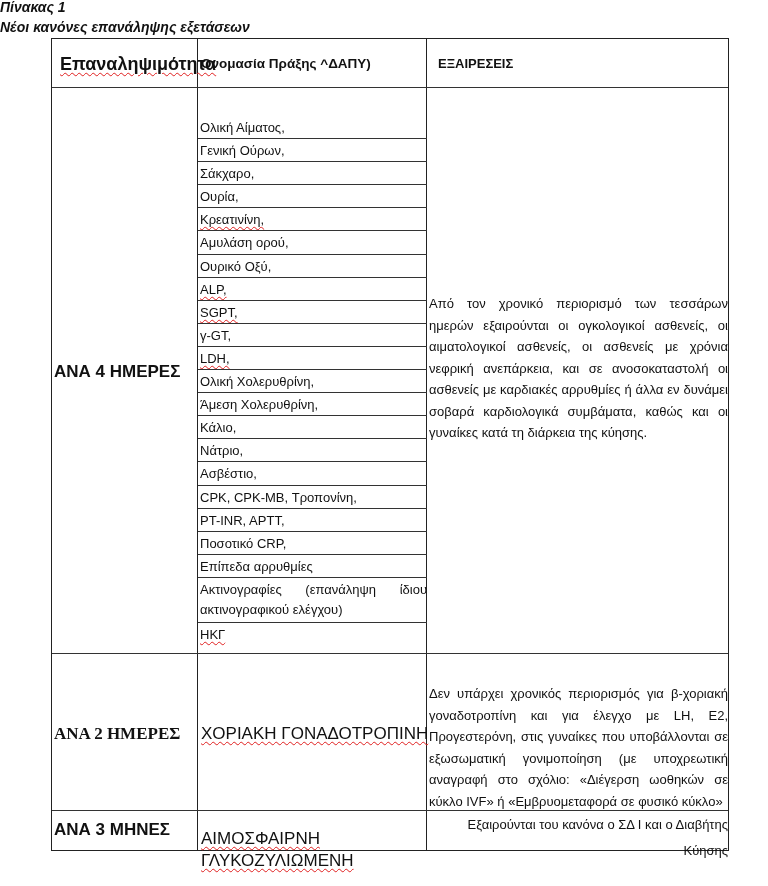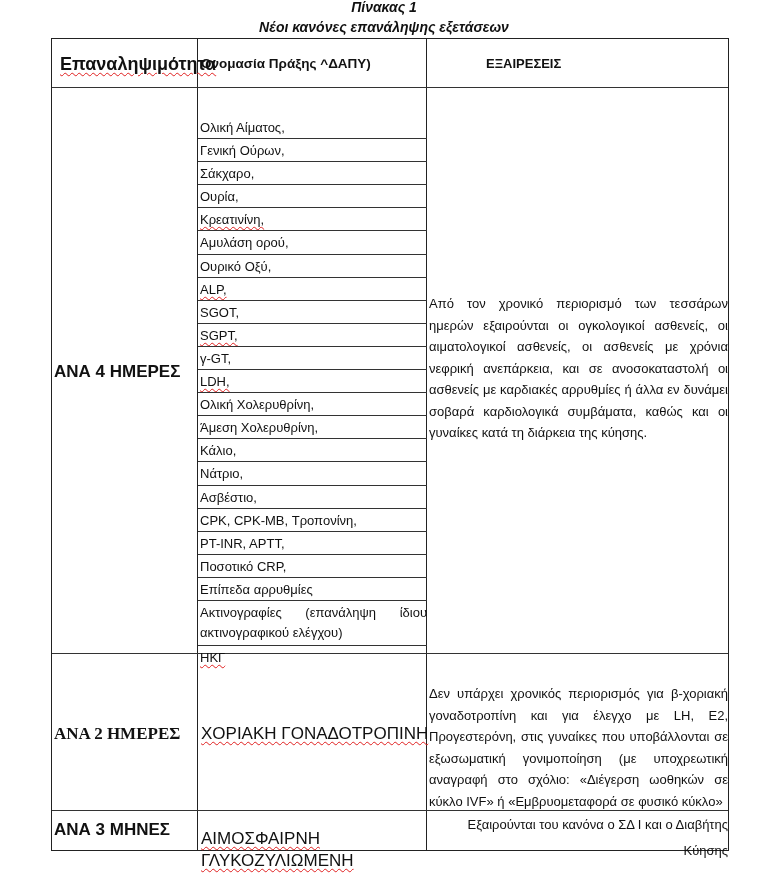--- a/index.html
+++ b/index.html
@@ -2,21 +2,21 @@
 <html><head>
   <meta charset="utf-8">
   <style>
     html, body { margin: 0; padding: 0; background: #ffffff; }
     body {
       width: 768px; height: 886px; position: relative; overflow: hidden;
       font-family: "Liberation Sans", "DejaVu Sans", sans-serif;
       color: #111;
     }
     .caption {
-      position: absolute; left: 0; width: 768px; text-align: center;
+      position: absolute; left: 0; width: 768px; text-align: left;
       font-weight: bold; font-style: italic; font-size: 14px;
     }
     .caption.c1 { top: -1px; }
     .caption.c2 { top: 19px; }
 
     .tbl {
       position: absolute; left: 51px; top: 38px; width: 678px; height: 813px;
       border: 1.5px solid #222; box-sizing: border-box;
     }
     .hline { position: absolute; left: 0; right: 0; height: 0; border-top: 1.5px solid #333; }
@@ -53,34 +53,33 @@
 <div class="tbl">
 
   <div class="vline" style="left:145px"></div>
   <div class="vline" style="left:374px"></div>
   <div class="hline" style="top:48px"></div>
   <div class="hline" style="top:614px"></div>
   <div class="hline" style="top:771px"></div>
 
   <div class="cell bold squig" style="left:8px; top:16px; font-size:18px;">Επαναληψιμότητα</div>
   <div class="cell bold" style="left:149px; top:16px; font-size:13.5px;">Ονομασία Πράξης ^ΔΑΠΥ)</div>
-  <div class="cell bold" style="left:386px; top:16px; font-size:13px;margin-left:48px;">ΕΞΑΙΡΕΣΕΙΣ</div>
+  <div class="cell bold" style="left:386px; top:16px; font-size:13px;">ΕΞΑΙΡΕΣΕΙΣ</div>
 
   <div class="cell bold" style="left:2px; top:324px;">ΑΝΑ 4 ΗΜΕΡΕΣ</div>
 
   <div class="test-list">
     <div class="test-item">Ολική Αίματος,</div>
     <div class="test-item">Γενική Ούρων,</div>
     <div class="test-item">Σάκχαρο,</div>
     <div class="test-item">Ουρία,</div>
     <div class="test-item"><span class="squig">Κρεατινίνη,</span></div>
     <div class="test-item">Αμυλάση ορού,</div>
     <div class="test-item">Ουρικό Οξύ,</div>
     <div class="test-item"><span class="squig">ALP,</span></div>
-    <div class="test-item">SGOT,</div>
     <div class="test-item"><span class="squig">SGPT,</span></div>
     <div class="test-item">γ-GT,</div>
     <div class="test-item"><span class="squig">LDH,</span></div>
     <div class="test-item">Ολική Χολερυθρίνη,</div>
     <div class="test-item">Άμεση Χολερυθρίνη,</div>
     <div class="test-item">Κάλιο,</div>
     <div class="test-item">Νάτριο,</div>
     <div class="test-item">Ασβέστιο,</div>
     <div class="test-item">CPK, CPK-MB, Τροπονίνη,</div>
     <div class="test-item">PT-INR, APTT,</div>

